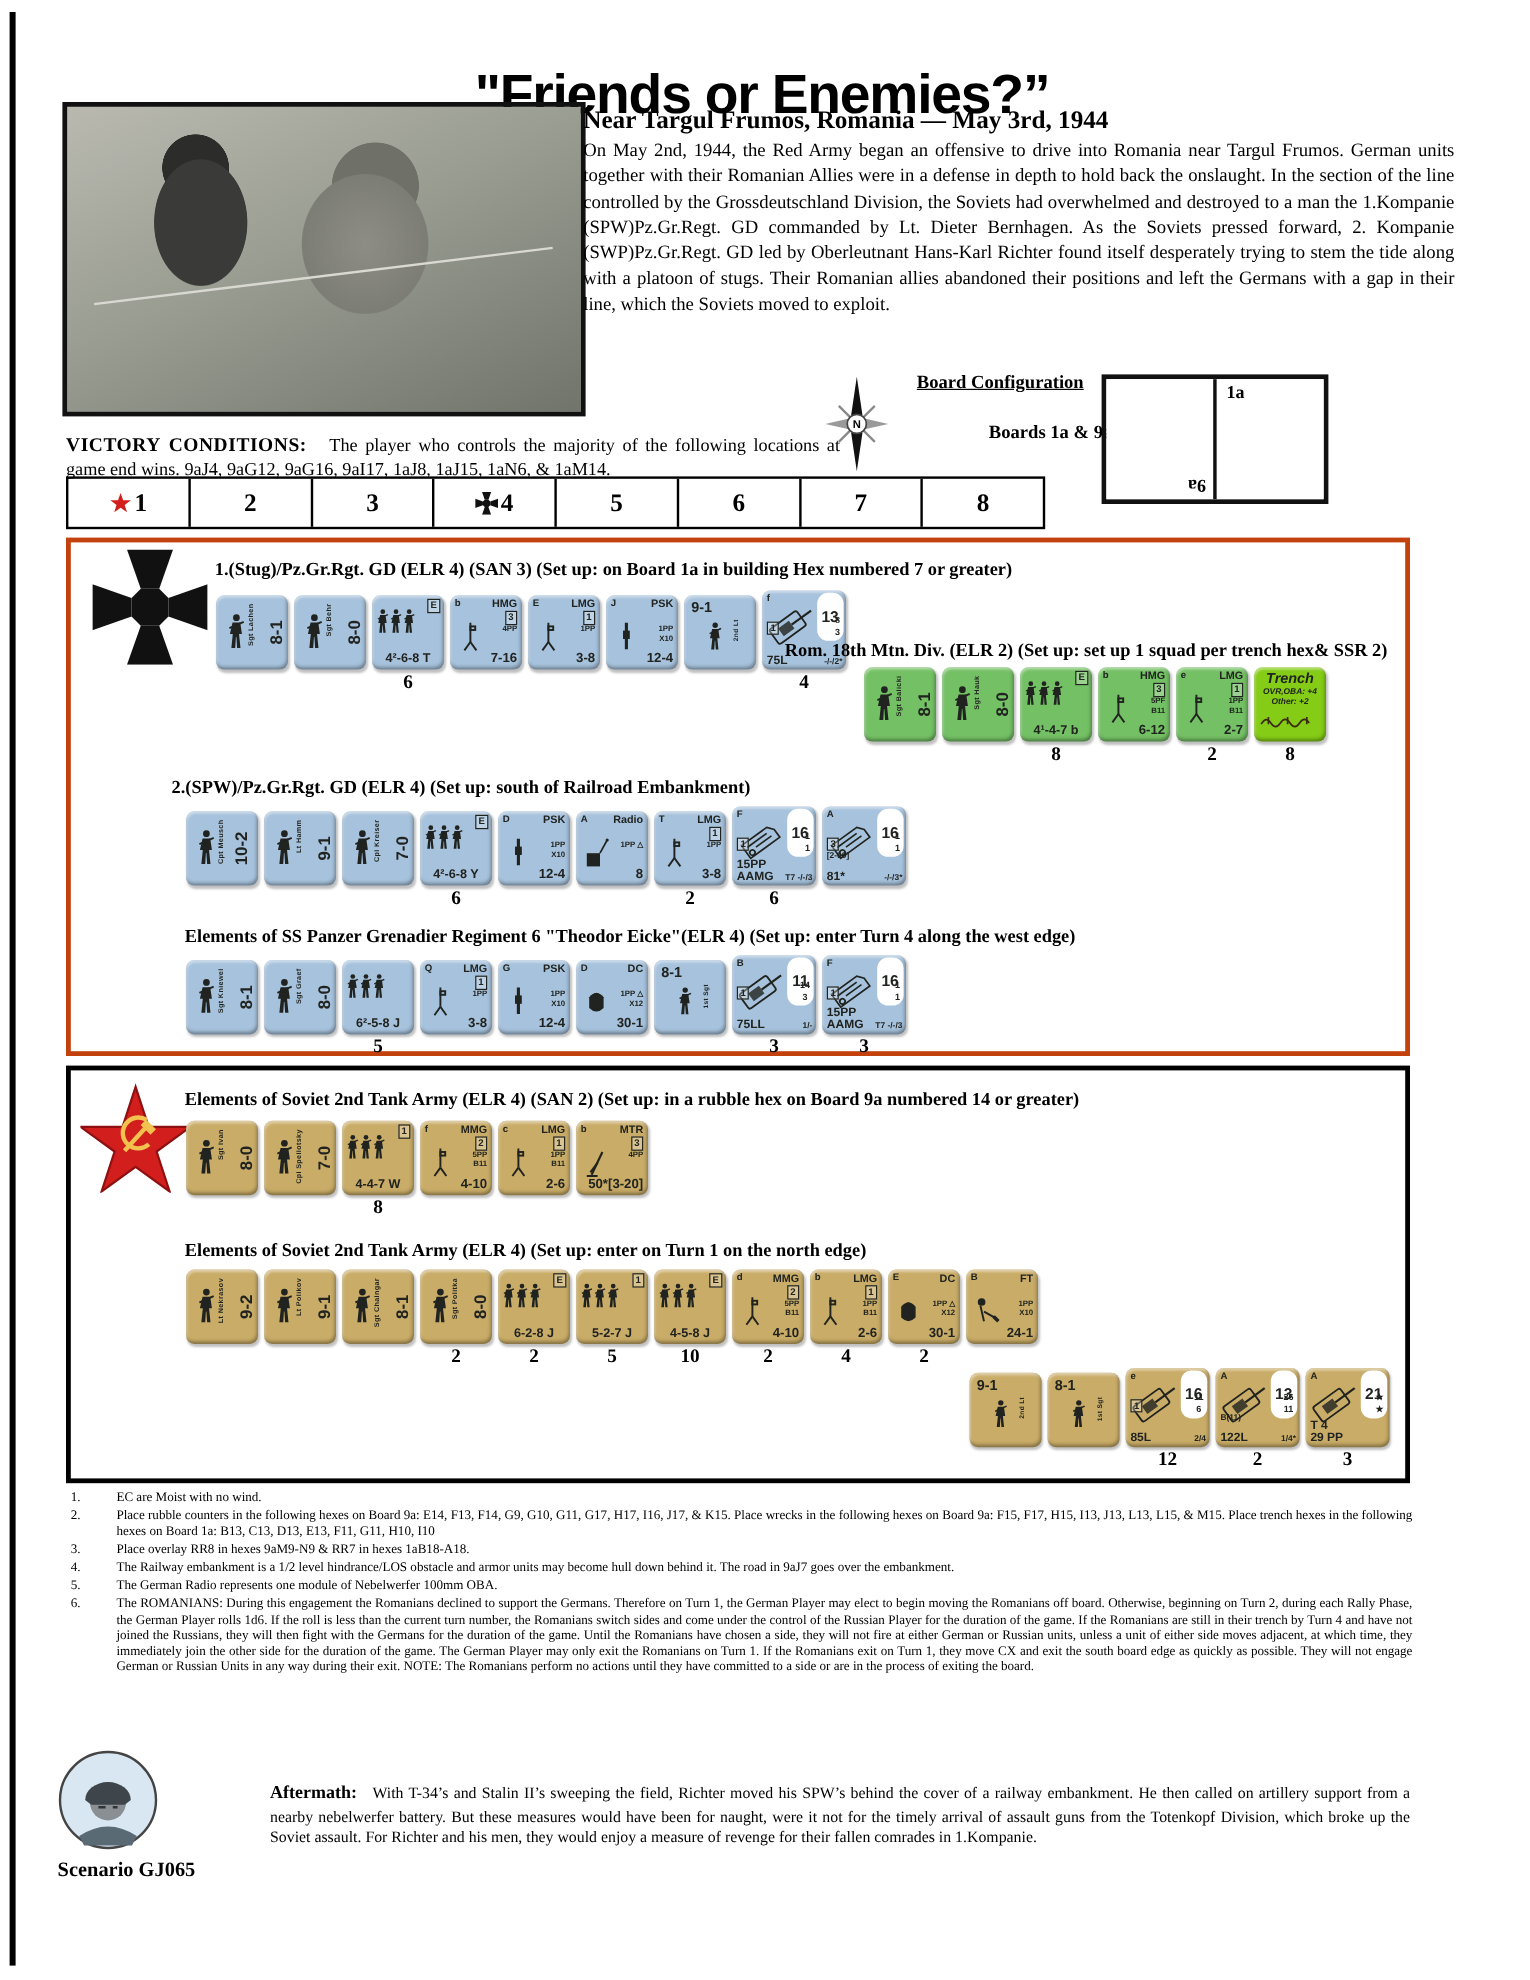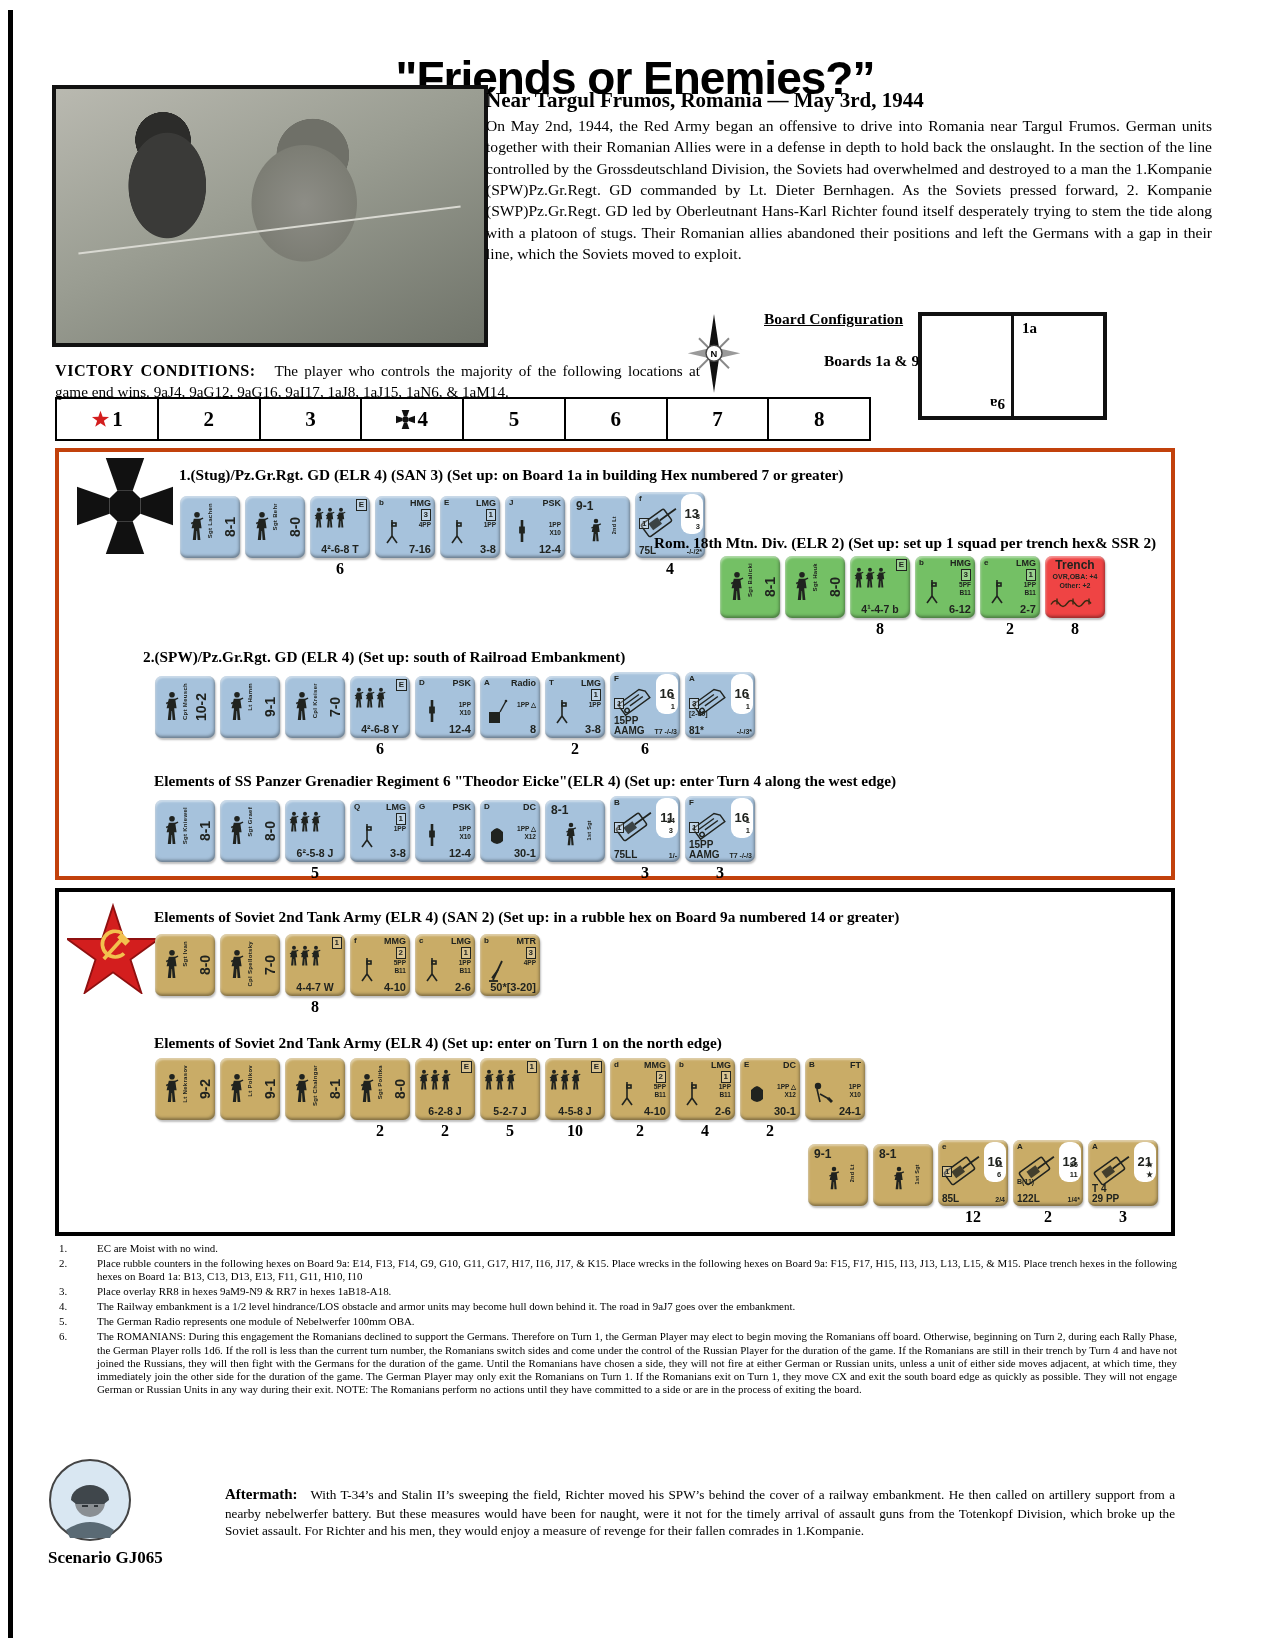--- a/index.html
+++ b/index.html
@@ -56,21 +56,21 @@
   
   .cwrap{display:flex;flex-direction:column;align-items:center;width:62px;}
   .cwrap.wide{width:72px;}
   .counter{position:relative;width:60px;height:62px;border-radius:7px;flex-shrink:0;
      font-family:"Liberation Sans",sans-serif;color:#20231f;
      box-shadow:inset -1px -2px 3px rgba(0,0,0,.35),inset 1px 2px 2px rgba(255,255,255,.45),1px 2px 2px rgba(0,0,0,.25);}
   .counter.wide{width:70px;height:66px;}
   .c-german{background:#a6c2dc;}
   .c-romanian{background:#74c065;}
   .c-soviet{background:#c9ac67;}
-  .c-trench{background:#ef4444;}
+  .c-trench{background:#84cc16;font-style:italic;}
   .cnt{height:21px;display:flex;align-items:center;justify-content:center;
        font-family:"Liberation Serif",serif;font-weight:bold;font-size:16px;}
   .tl{position:absolute;top:2px;left:4px;font-size:8px;font-weight:bold;}
   
   .lfig{position:absolute;left:7px;top:15px;}
   .lfig svg{width:20px;height:31px;}
   .lname{position:absolute;left:27px;top:7px;writing-mode:vertical-rl;transform:rotate(180deg);
          font-size:6px;font-weight:bold;letter-spacing:.3px;max-height:48px;overflow:hidden;}
   .lname.rank{left:auto;right:13px;top:20px;font-size:5.5px;}
   .lmain{position:absolute;right:0px;top:50%;transform:translateY(-50%) rotate(-90deg);

